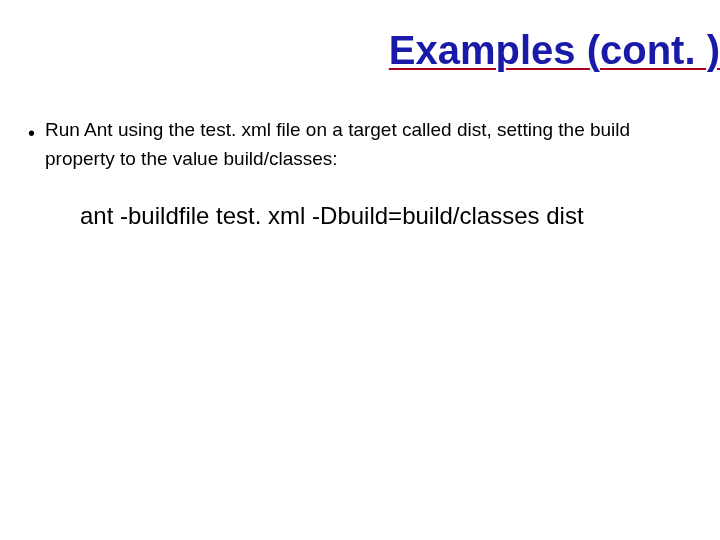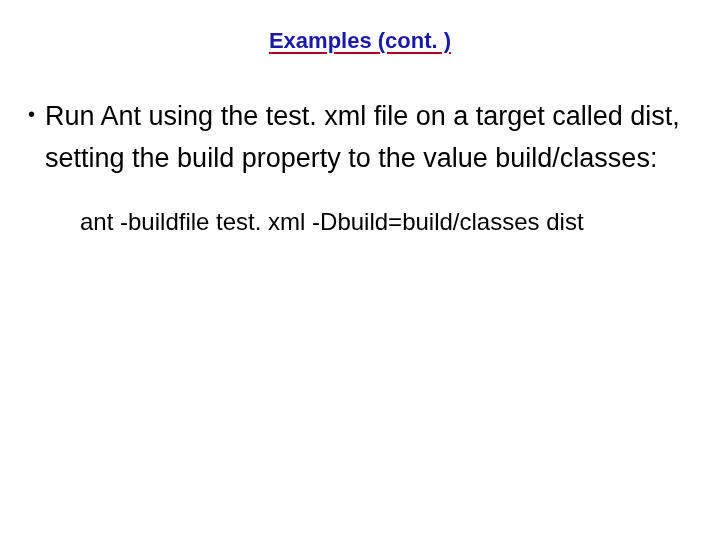--- a/index.html
+++ b/index.html
@@ -12,22 +12,22 @@
     overflow: hidden;
     position: relative;
   }
   .slide {
     position: relative;
     width: 720px;
     height: 540px;
     box-sizing: border-box;
   }
   .title {
-    text-align: center;
-    font-size: 22px;
+    text-align: right;
+    font-size: 40px;
     font-weight: bold;
     color: #1a1aa8;
     margin-top: 28px;
     text-decoration: underline;
     text-decoration-color: #b00020;
     text-decoration-thickness: 2px;
     text-underline-offset: 4px;
   }
   .bullets {
     margin: 42px 28px 0 28px;
@@ -38,21 +38,21 @@
     gap: 10px;
   }
   .bullet-marker {
     font-size: 20px;
     line-height: 36px;
     color: #000;
     flex: 0 0 auto;
     margin-left: 0;
   }
   .bullet-text {
-    font-size: 27px;
+    font-size: 19px;
     line-height: 1.55;
     color: #000;
     font-weight: 400;
   }
   .command {
     margin: 28px 0 0 52px;
     font-size: 24px;
     color: #000000;
   }
 </style>

